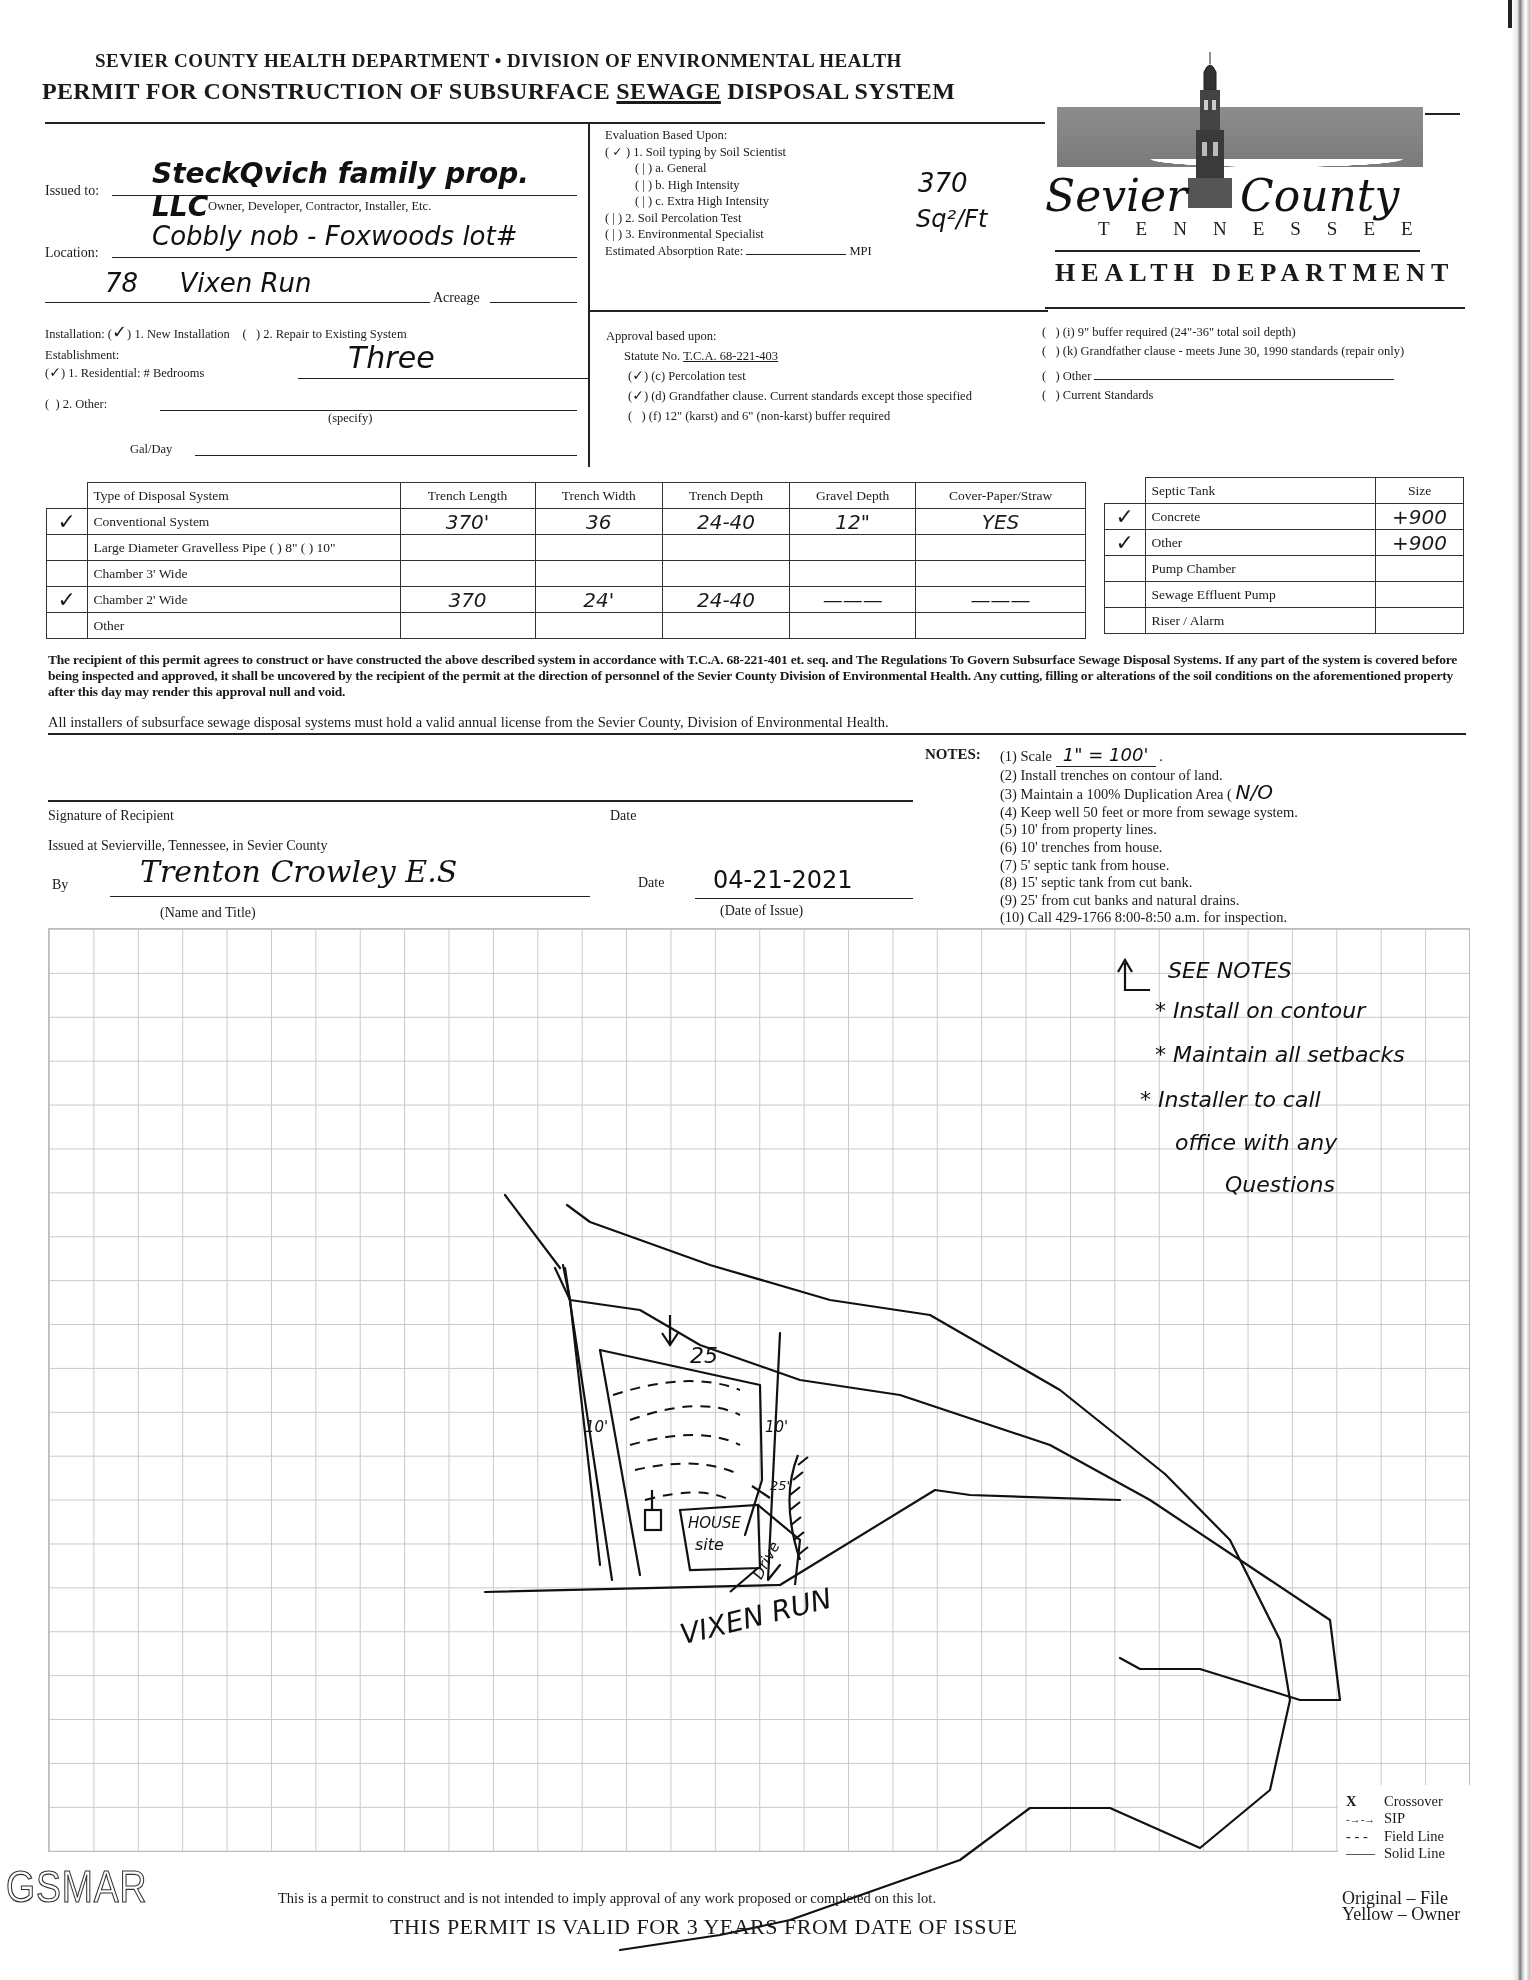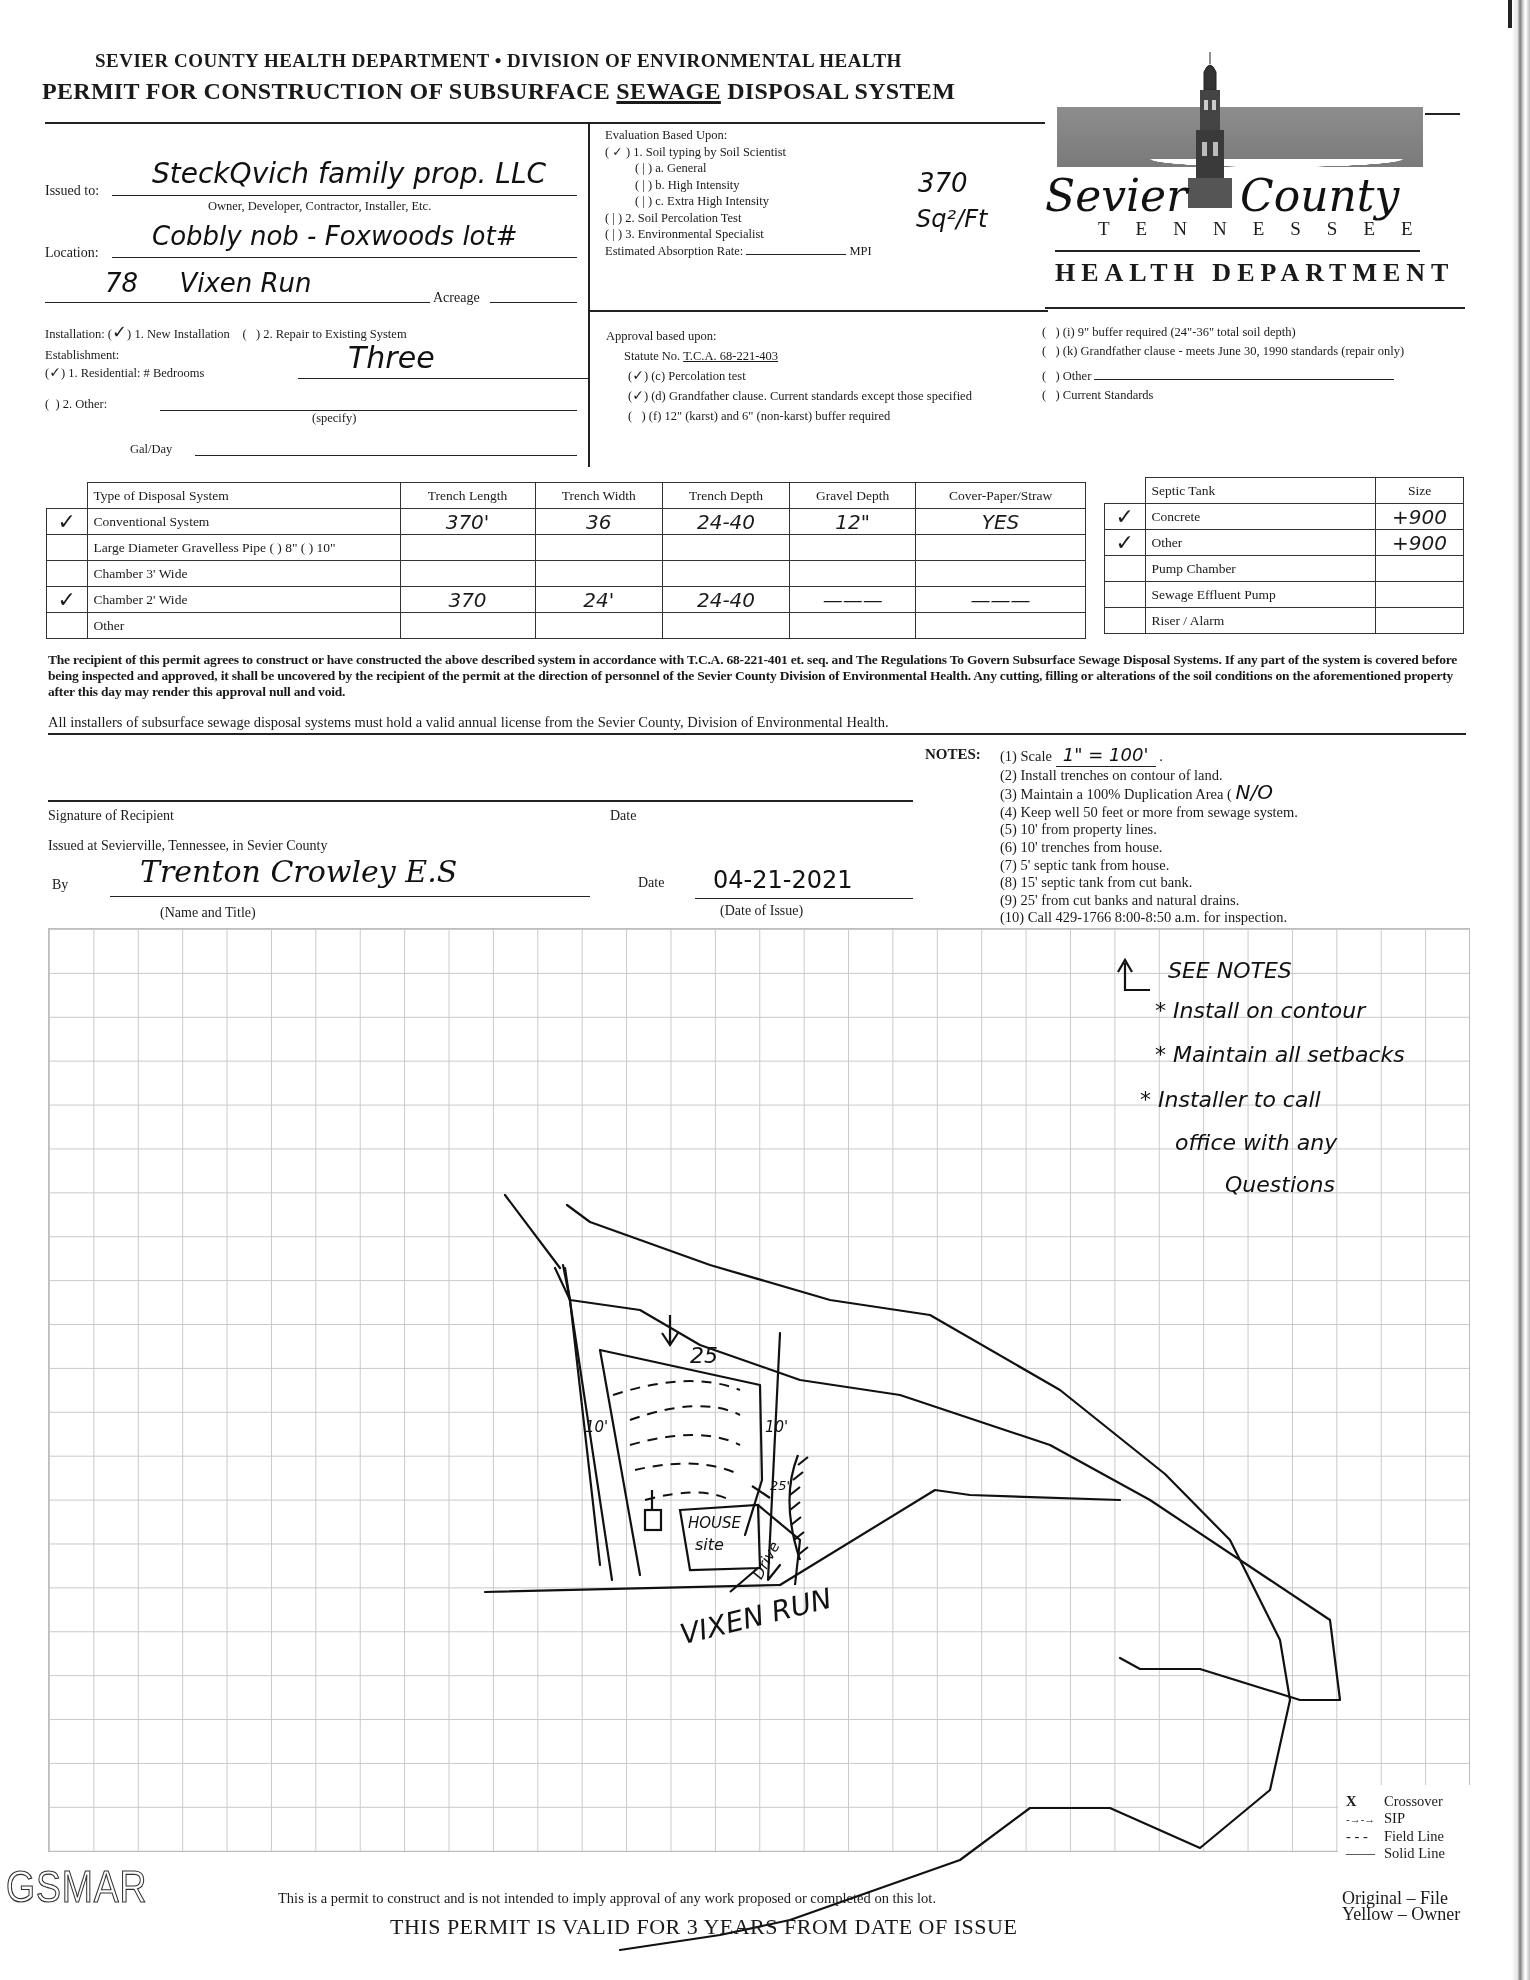--- a/index.html
+++ b/index.html
@@ -85,21 +85,21 @@
   <div class="hrule" style="left:1045px; top:307px; width:420px; height:1.5px;"></div>
   <div class="hrule" style="left:1425px; top:113px; width:35px; height:1.5px;"></div>
 </div>
 
 <div class="hrule" style="left:45px; top:122px; width:1000px;"></div>
 <div class="vrule" style="left:588px; top:122px; height:345px;"></div>
 <div class="hrule" style="left:588px; top:310px; width:460px;"></div>
 
 <div class="abs small" style="left:45px; top:183px;">Issued to:</div>
 <div class="line-field" style="left:112px; top:163px; width:465px; height:32px;">
-  <span class="hand" style="font-size:28px; position:absolute; left:40px; top:-6px;">SteckQvich family prop. LLC</span>
+  <span class="hand" style="font-size:28px; position:absolute; left:40px; top:-6px;font-weight:bold;">SteckQvich family prop. LLC</span>
 </div>
 <div class="abs xs" style="left:208px; top:199px;">Owner, Developer, Contractor, Installer, Etc.</div>
 
 <div class="abs small" style="left:45px; top:245px;">Location:</div>
 <div class="line-field" style="left:112px; top:225px; width:465px; height:32px;">
   <span class="hand" style="font-size:26px; position:absolute; left:40px; top:-4px;">Cobbly nob - Foxwoods lot#</span>
 </div>
 <div class="line-field" style="left:45px; top:272px; width:385px; height:30px;">
   <span class="hand" style="font-size:26px; position:absolute; left:60px; top:-4px; white-space:pre;">78     Vixen Run</span>
 </div>
@@ -120,21 +120,21 @@
   <span>1. Residential: # Bedrooms</span>
 </div>
 <div class="line-field" style="left:298px; top:348px; width:292px; height:30px;">
   <span class="hand" style="font-size:30px; position:absolute; left:50px; top:-8px;">Three</span>
 </div>
 <div class="abs xs" style="left:45px; top:397px;">
   ( &nbsp;<span></span>)
   <span>2. Other:</span>
 </div>
 <div class="line-field" style="left:160px; top:395px; width:417px; height:15px;"></div>
-<div class="abs xs" style="left:312px; top:411px;">(specify)</div>
+<div class="abs xs" style="left:328px; top:411px;">(specify)</div>
 <div class="abs xs" style="left:130px; top:442px;">Gal/Day</div>
 <div class="line-field" style="left:195px; top:440px; width:382px; height:15px;"></div>
 
 <div class="abs xs" style="left:605px; top:127px; line-height:16.5px;">
   <div>Evaluation Based Upon:</div>
   <div>( ✓ ) 1. Soil typing by Soil Scientist</div>
   <div style="padding-left:30px;">( | ) a. General</div>
   <div style="padding-left:30px;">( | ) b. High Intensity</div>
   <div style="padding-left:30px;">( | ) c. Extra High Intensity</div>
   <div>( | ) 2. Soil Percolation Test</div>

